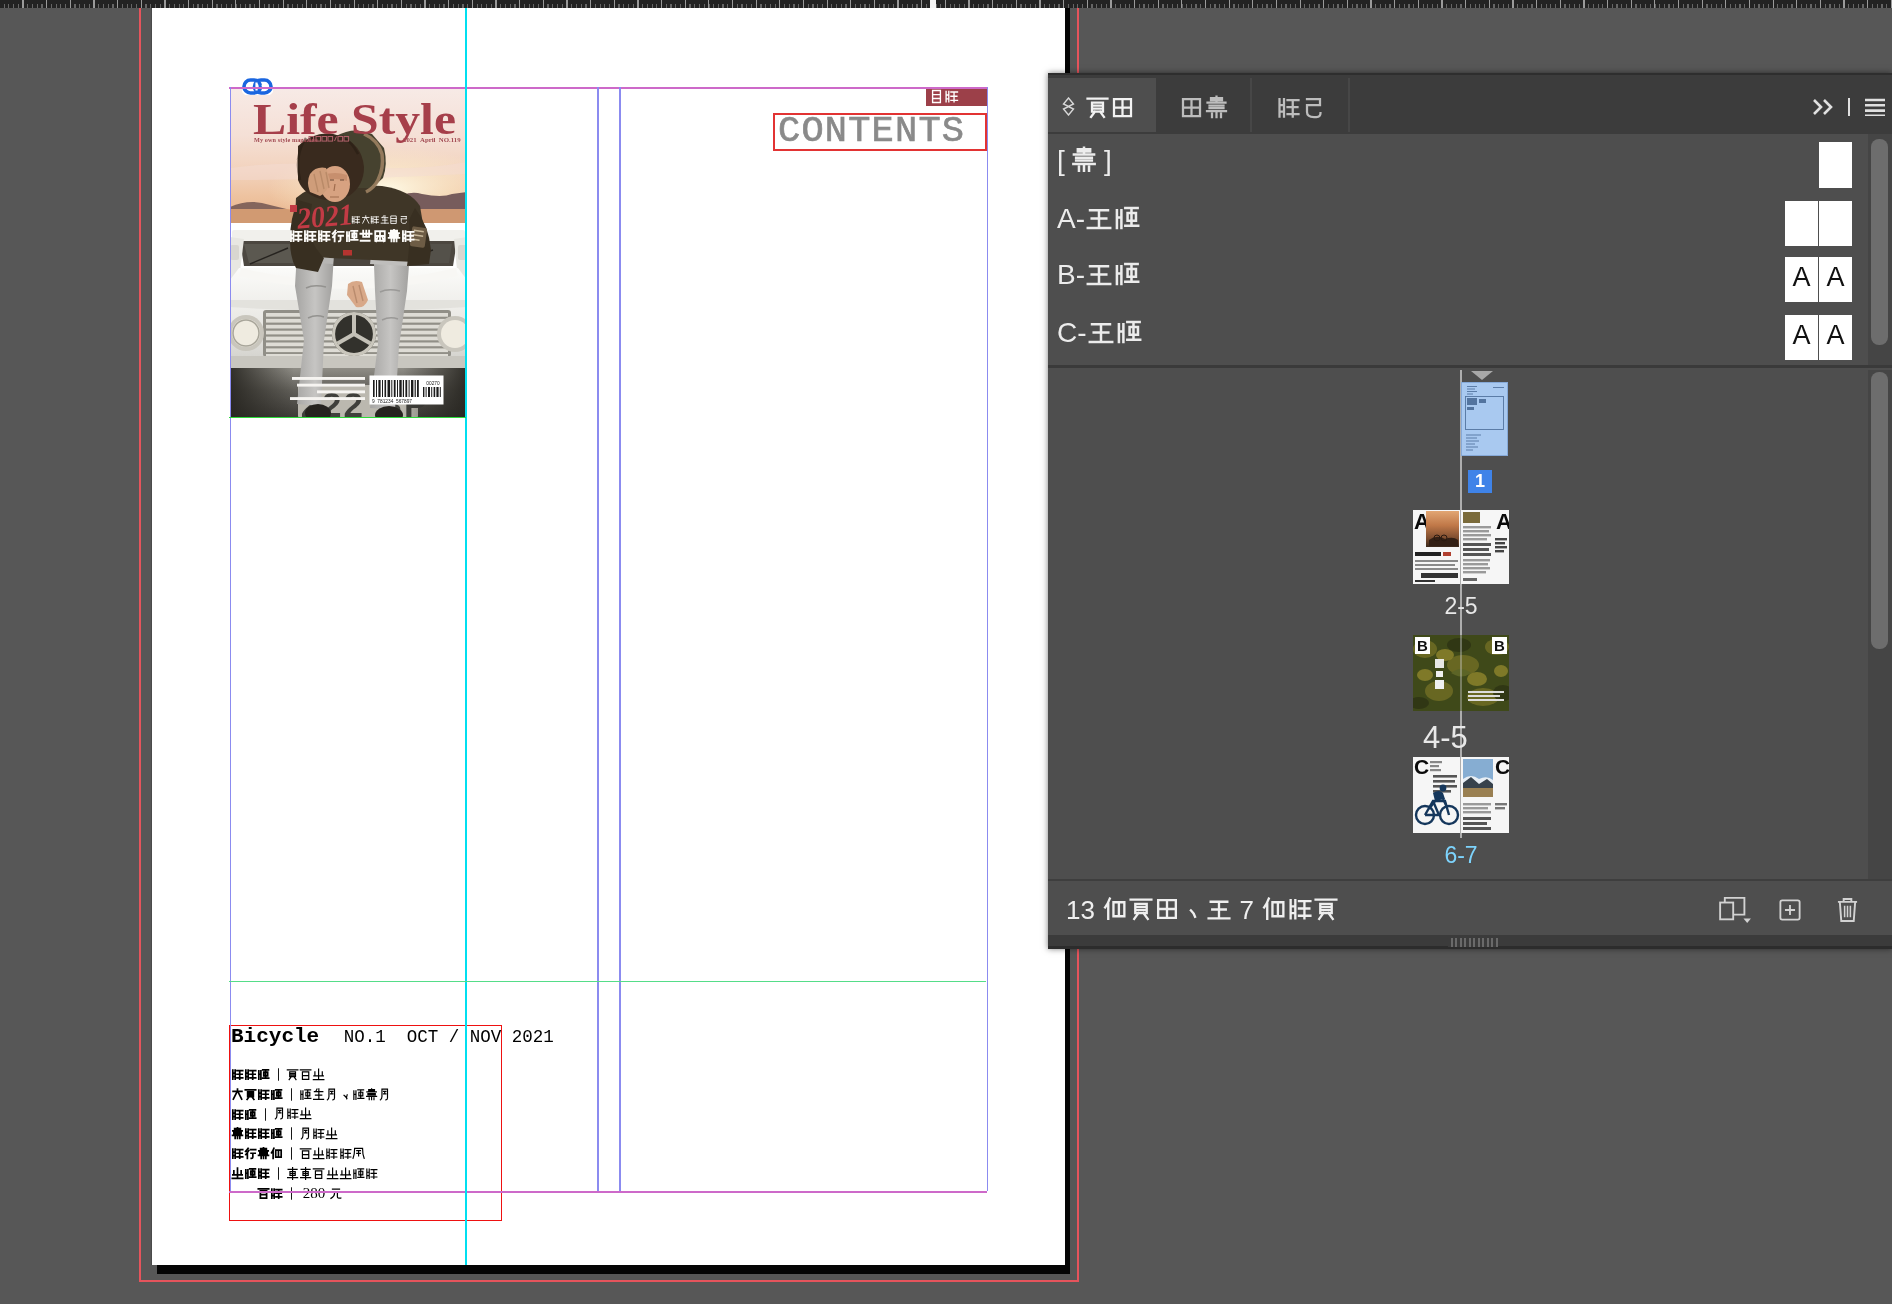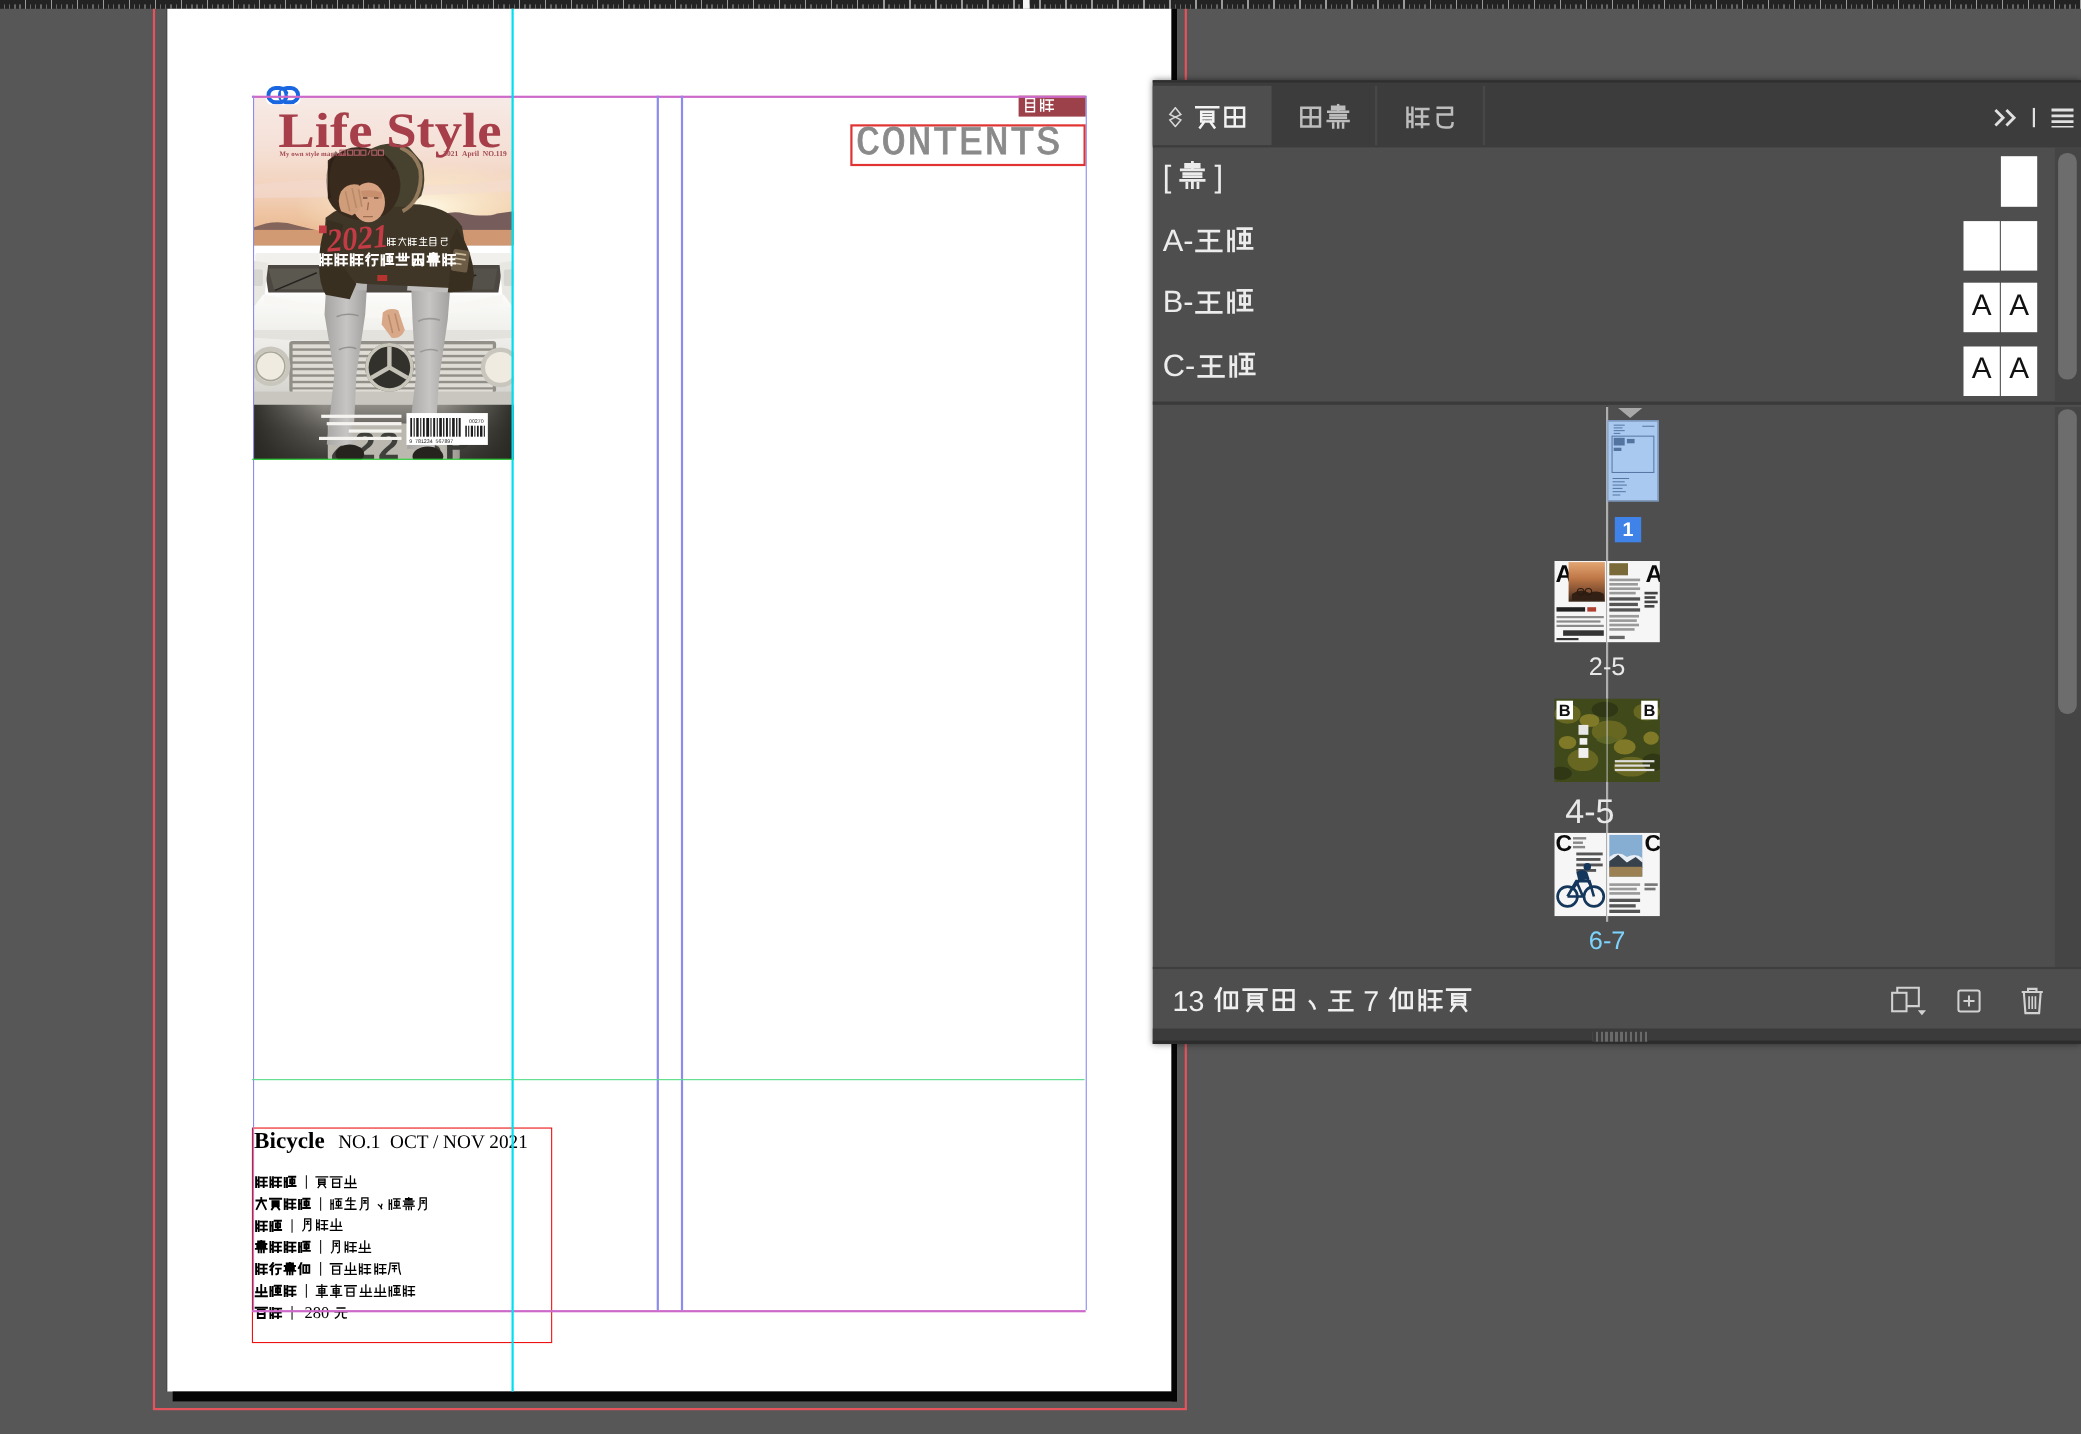--- a/index.html
+++ b/index.html
@@ -319,21 +319,21 @@
   </svg>
 <div class="abs" style="left:926px;top:87px;width:61px;height:19px;background:#9c4049;color:#fff;font-size:15px;line-height:19px;padding-left:3px;box-sizing:border-box"><span style="letter-spacing:2px"><svg class="g ">
         <use href="#g0"></use>
       </svg><svg class="g ">
         <use href="#g2"></use>
       </svg></span></div>
 <div class="abs" style="left:773px;top:113px;width:214px;height:38px;border:2px solid #e23333;box-sizing:border-box">
 <div class="abs" style="left:3px;top:-5px;width:206px;color:#8a8a8a;font-family:Liberation Mono, monospace;font-size:37px;letter-spacing:1.2px;-webkit-text-stroke:0.7px #8a8a8a">CONTENTS</div>
 </div>
 <div class="abs" style="left:229px;top:1025px;width:273px;height:196px;border:1.6px solid #ee1111;box-sizing:border-box"></div>
-<div class="abs" style="left:231px;top:1024.5px;color:#000;font-family:Liberation Serif, serif;white-space:nowrap"><span style="font-weight:bold;font-size:21px;">Bicycle</span><span style="font-size:17.5px"> &nbsp; NO.1&nbsp; OCT / NOV 2021</span></div>
+<div class="abs" style="left:231px;top:1024.5px;color:#000;font-family:Liberation Mono, monospace;white-space:nowrap"><span style="font-weight:bold;font-size:21px;">Bicycle</span><span style="font-size:17.5px"> &nbsp; NO.1&nbsp; OCT / NOV 2021</span></div>
 <div class="abs" style="left:231px;top:1065.5px;color:#000">
 <div style="font-size:13px;line-height:19.73px;"><svg class="g gb">
         <use href="#g2"></use>
       </svg><svg class="g gb">
         <use href="#g2"></use>
       </svg><svg class="g gb">
         <use href="#g22"></use>
       </svg><span class="vsep"><svg class="g ">
           <use href="#vbar"></use>
         </svg></span><span style="font-size:13.2px"><svg class="g ">
@@ -435,21 +435,21 @@
           <use href="#g12"></use>
         </svg><svg class="g ">
           <use href="#g11"></use>
         </svg><svg class="g ">
           <use href="#g11"></use>
         </svg><svg class="g ">
           <use href="#g22"></use>
         </svg><svg class="g ">
           <use href="#g2"></use>
         </svg></span></div>
-    <div style="font-size:13px;line-height:19.73px;"><svg class="g gb">
+    <div style="font-size:13px;line-height:19.73px;padding-left:26px;"><svg class="g gb">
         <use href="#g12"></use>
       </svg><svg class="g gb">
         <use href="#g2"></use>
       </svg><span class="vsep"><svg class="g ">
           <use href="#vbar"></use>
         </svg></span><span style="font-size:15px;font-family:'Liberation Serif',serif">&nbsp;280 </span><span style="font-size:14px"><svg class="g ">
           <use href="#g14"></use>
         </svg></span></div>
   </div>
 <div class="abs" style="left:139px;top:8px;width:2px;height:1273px;background:#e5545c"></div>

